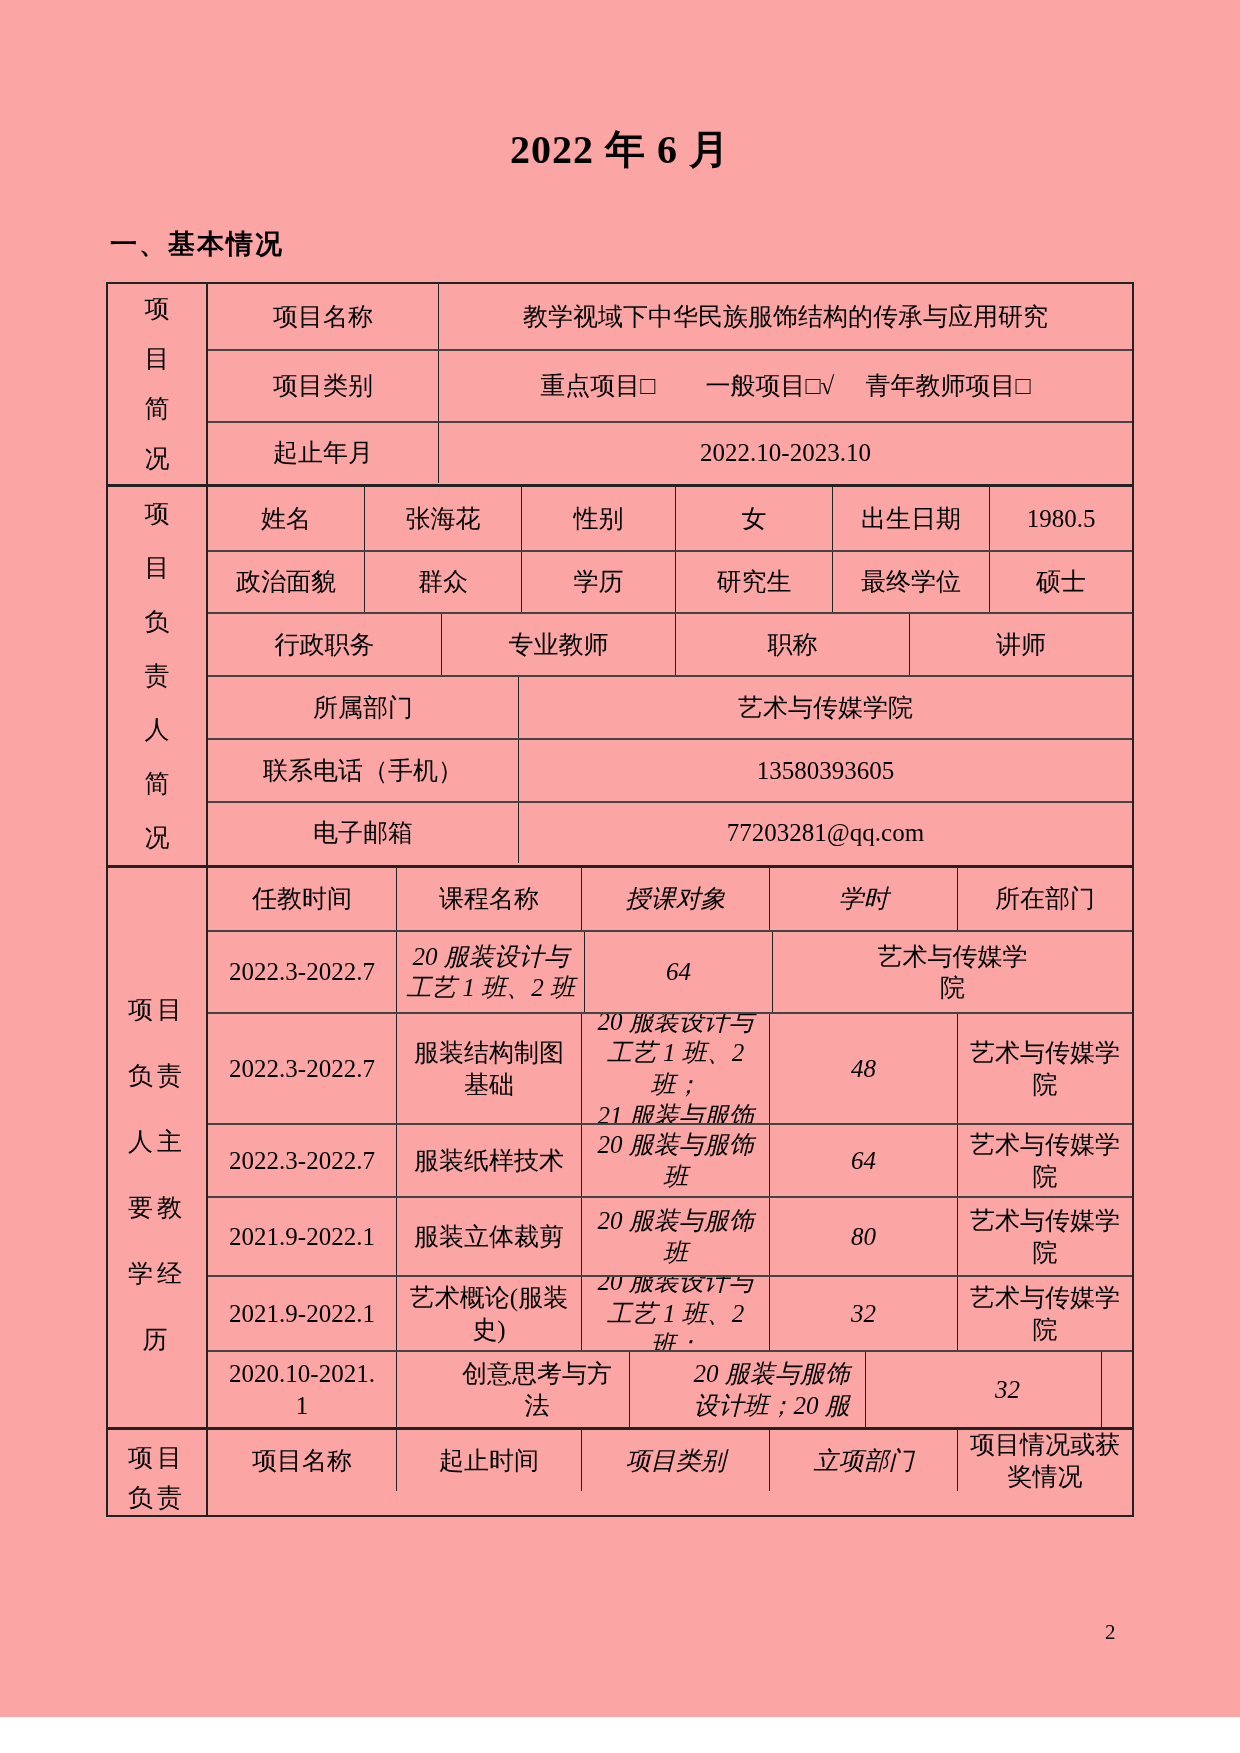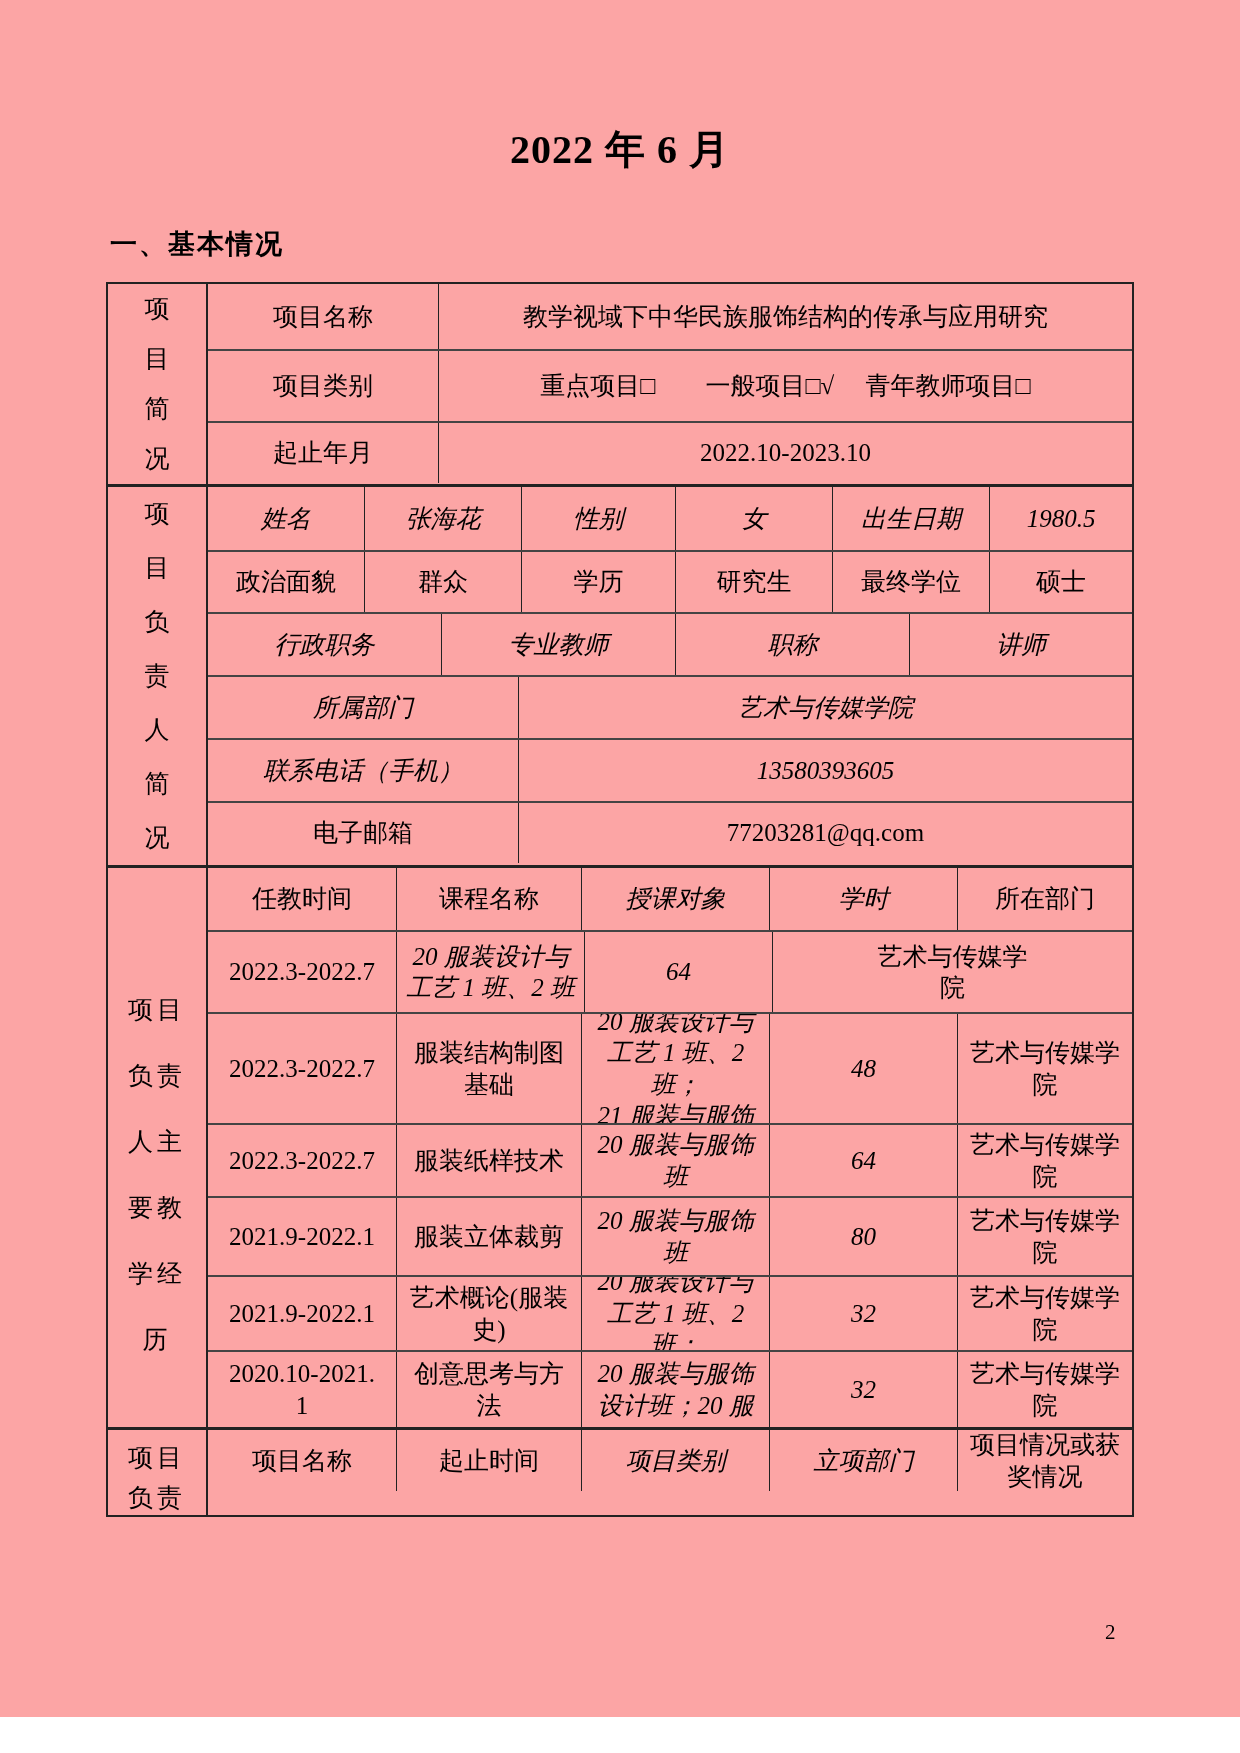--- a/index.html
+++ b/index.html
@@ -44,23 +44,23 @@
     display:flex; align-items:center; justify-content:center;
     text-align:center; white-space:pre-line;
     line-height:1.26;
     border-right:1.5px solid #222;
     overflow:hidden;
     padding:0 4px;
   }
   .cell.last { border-right:none; flex:1 1 auto; min-width:0; }
   
   .h65{height:65px;} .h72{height:72px;} .h62{height:62px;justify-content:center;}
-  .h63{height:63px;font-style:italic;}
+  .h63{height:63px;}
   .h82{height:82px;} .h111{height:111px;} .h73{height:73px;}
-  .h79{height:79px;} .h75{height:75px;} .h77{height:77px;}
+  .h79{height:79px;} .h75{height:75px;} .h77{height:77px;gap:48px;}
   .h61{height:61px;}
   
   .w231{width:231px; flex:0 0 231px;}
   .w157{width:157px; flex:0 0 157px;}
   .w154{width:154px; flex:0 0 154px;}
   .w234{width:234px; flex:0 0 234px;}
   .w311{width:311px; flex:0 0 311px;}
   .w189{width:189px; flex:0 0 189px;}
   .w185{width:185px; flex:0 0 185px;}
   .w188{width:188px; flex:0 0 188px;font-style:italic;}

